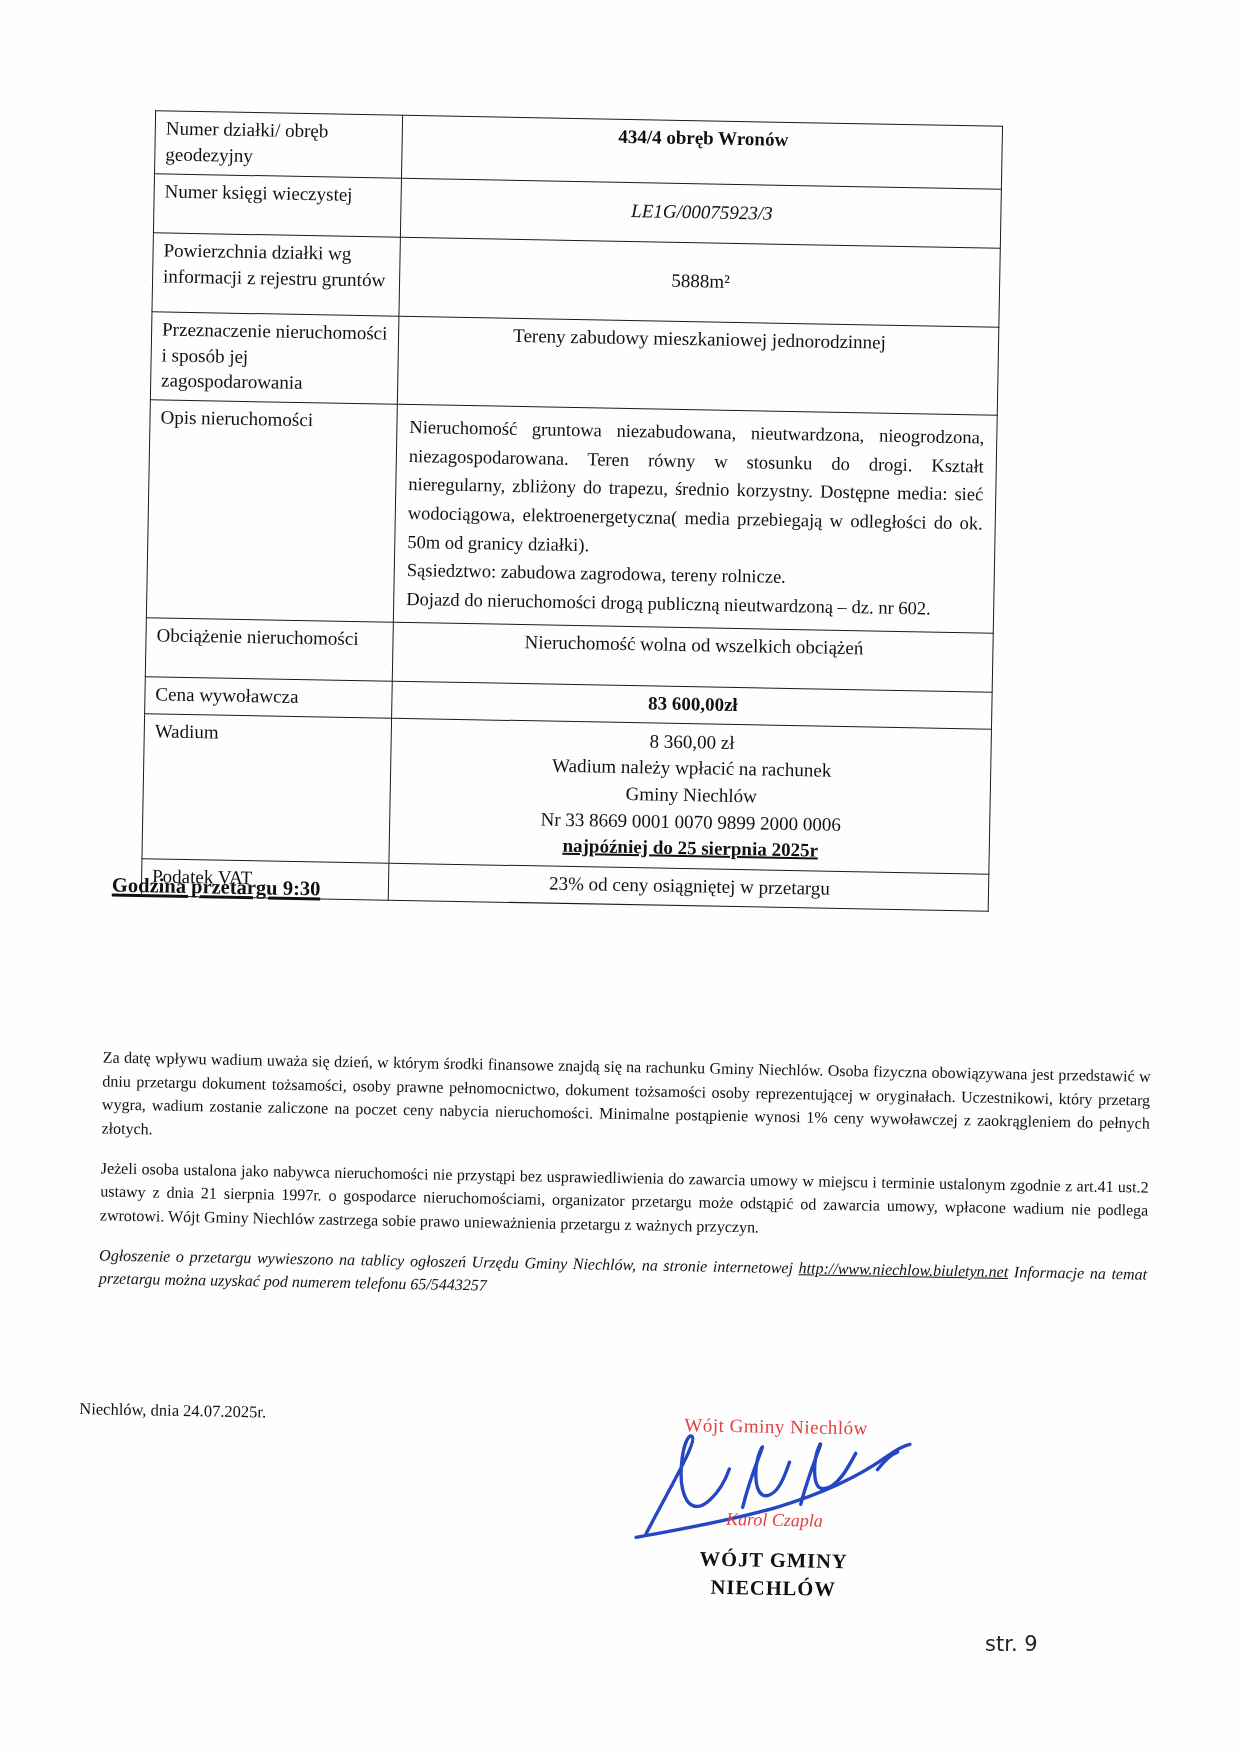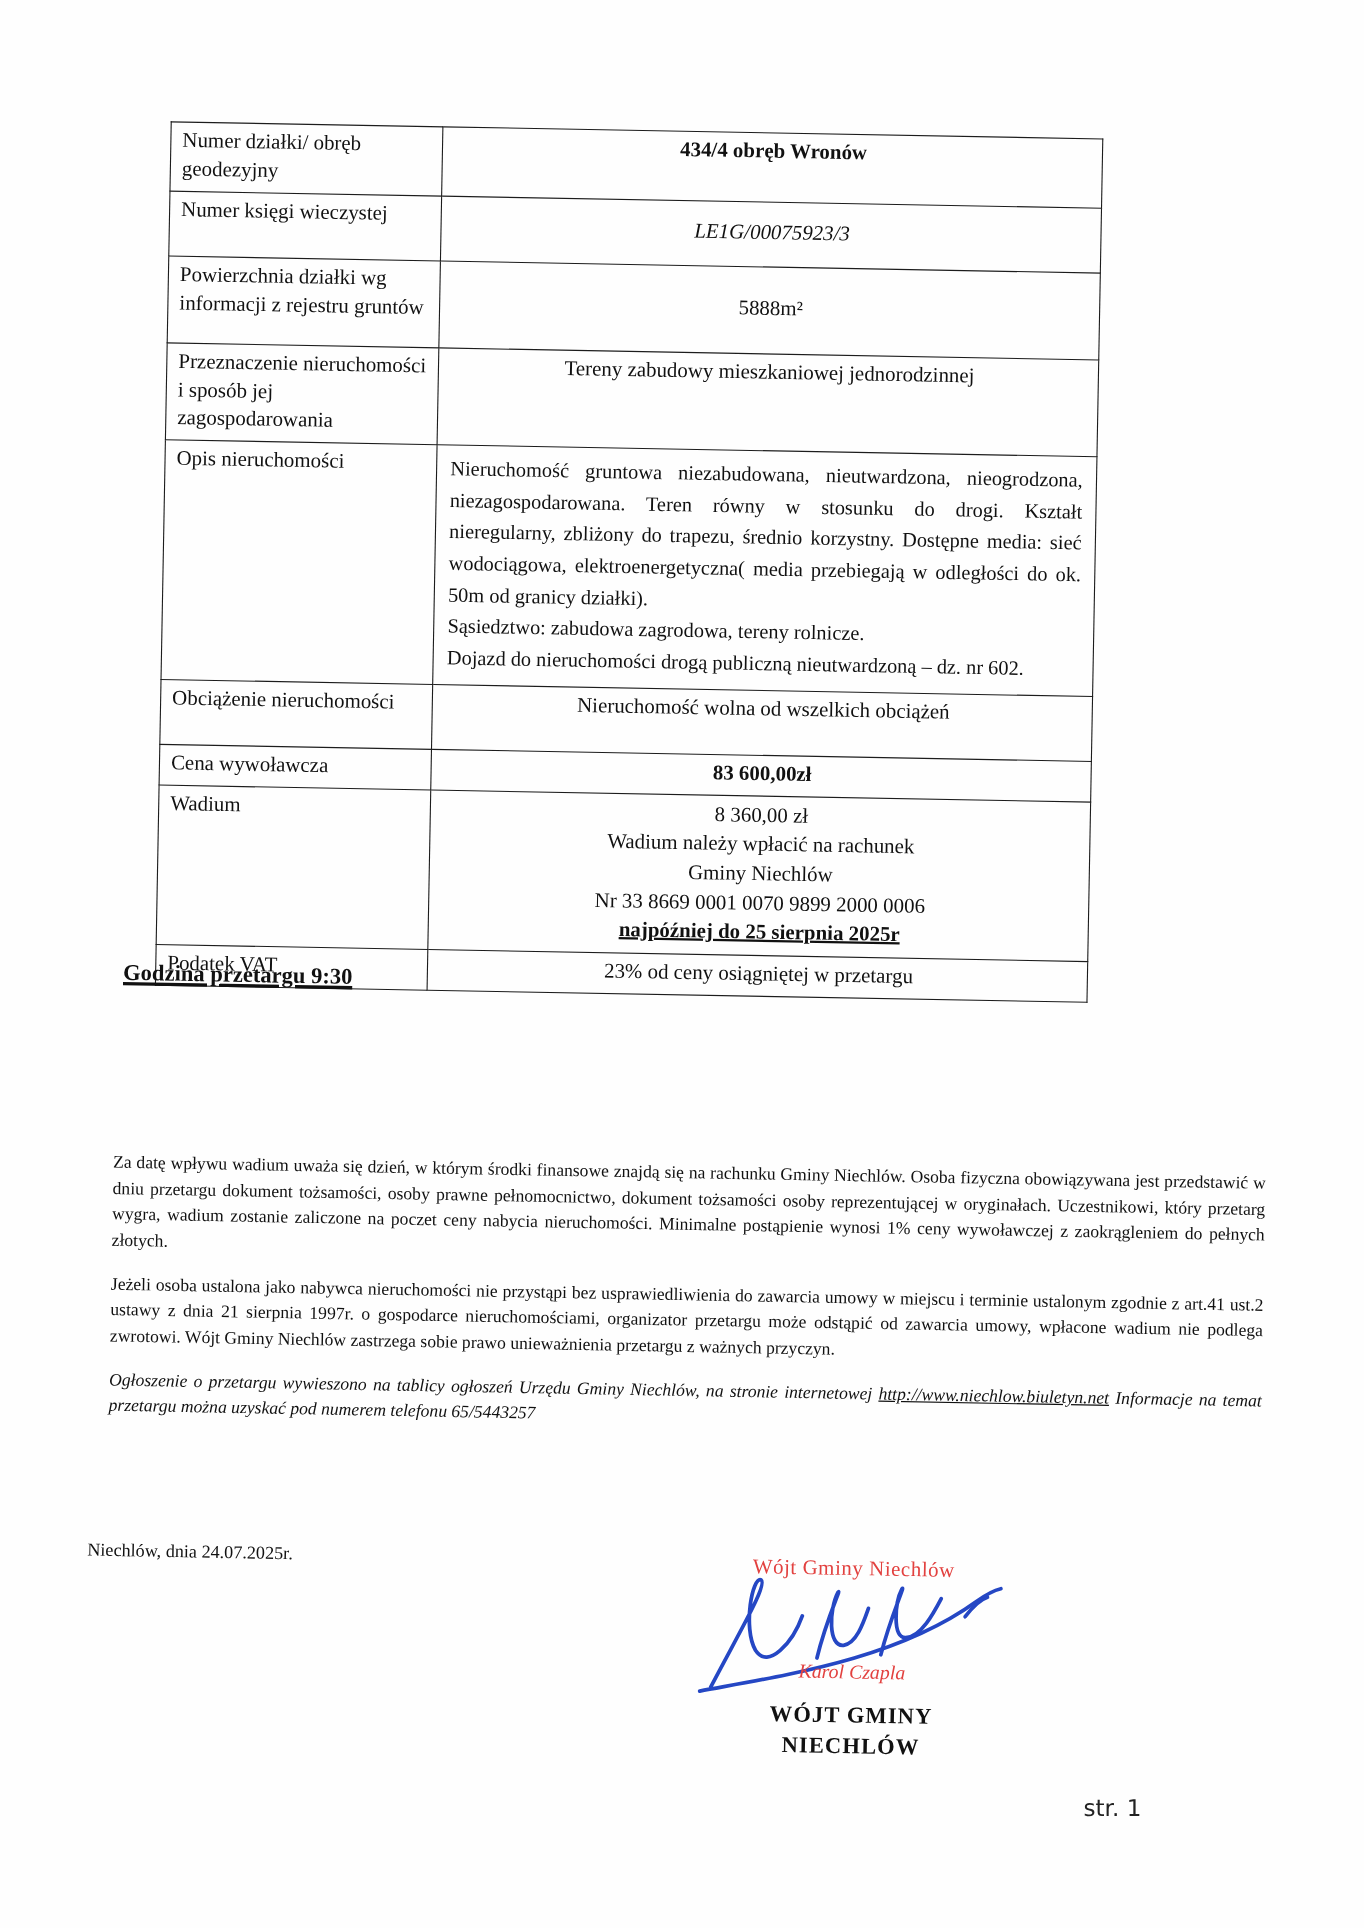--- a/index.html
+++ b/index.html
@@ -164,14 +164,14 @@
       </svg>
       <div class="stamp-l2">Karol Czapla</div>
       <div class="sig-title">
         <div>WÓJT GMINY</div>
         <div>NIECHLÓW</div>
       </div>
     </div>
 
   </div>
 
-  <div class="page-num">str. 1</div>
+  <div class="page-num">str. 9</div>
 </div>
 
 </body></html>

